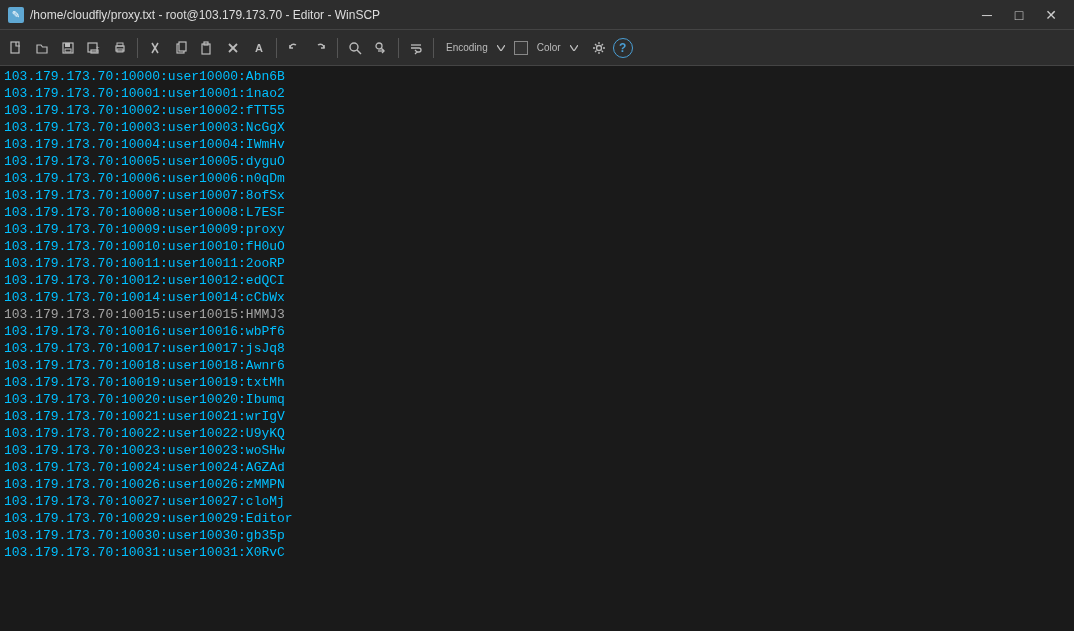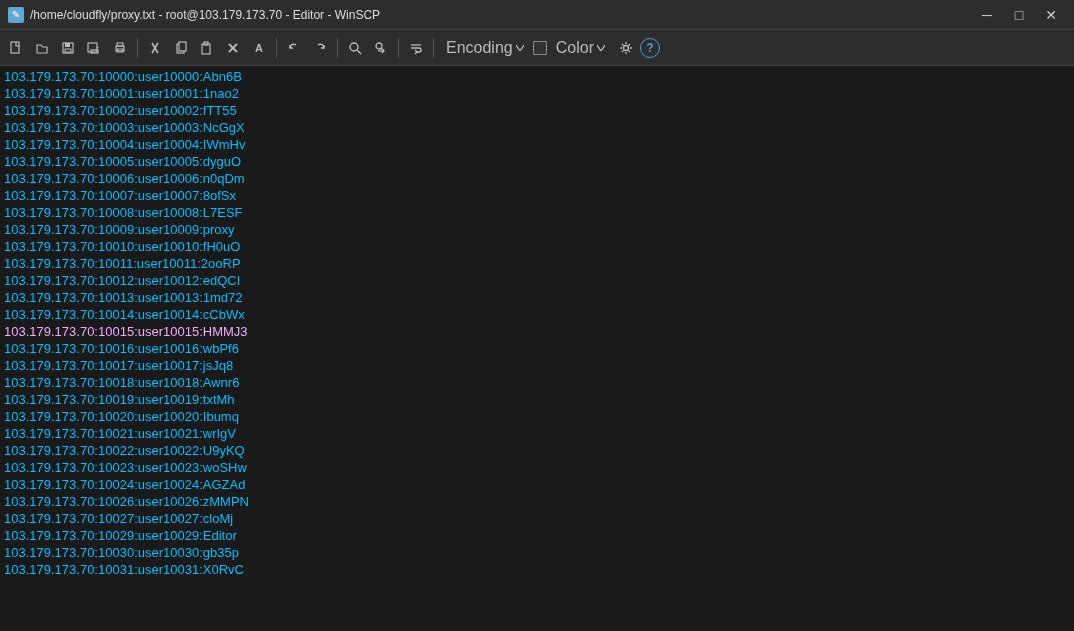--- a/index.html
+++ b/index.html
@@ -89,28 +89,28 @@
     }
     .toolbar-separator {
       width: 1px;
       height: 20px;
       background: #555;
       margin: 0 3px;
     }
     .toolbar-dropdown {
       display: flex;
       align-items: center;
-      gap: 3px;
+      gap: 9px;
       padding: 2px 6px;
       background: transparent;
       border: 1px solid transparent;
       border-radius: 2px;
       color: #bbb;
       cursor: pointer;
-      font-size: 16px;
+      font-size: 10px;
       height: 24px;
     }
     .color-checkbox {
       width: 14px;
       height: 14px;
       border: 1px solid #888;
       background: #333;
       cursor: pointer;
       display: flex;
       align-items: center;
@@ -122,21 +122,21 @@
       flex: 1;
       display: flex;
       overflow: hidden;
       background: #1a1a1a;
     }
     .editor-content {
       flex: 1;
       overflow-y: scroll;
       overflow-x: hidden;
       padding: 2px 4px;
-      font-family: Liberation Sans, sans-serif;
+      font-family: Liberation Mono, monospace;
       font-size: 13px;
       line-height: 17px;
       color: #00bfff;
       background: #1a1a1a;
     }
     .editor-content::-webkit-scrollbar {
       width: 12px;
     }
     .editor-content::-webkit-scrollbar-track {
       background: #2d2d2d;
@@ -144,21 +144,21 @@
     .editor-content::-webkit-scrollbar-thumb {
       background: #555;
       border: 1px solid #444;
     }
     .editor-line {
       white-space: pre;
       display: block;
     }
     
     .editor-line.highlighted {
-      color: #f0abfc;
+      color: #a3a3a3;
     }
   </style>
 </head>
 <body>
 
 <div class="title-bar">
   <div class="title-bar-left">
     <div class="title-icon">✎</div>
     <span class="title-text">/home/cloudfly/proxy.txt - root@103.179.173.70 - Editor - WinSCP</span>
   </div>
@@ -309,21 +309,20 @@
       <span class="editor-line">103.179.173.70:10003:user10003:NcGgX</span>
       <span class="editor-line">103.179.173.70:10004:user10004:IWmHv</span>
       <span class="editor-line">103.179.173.70:10005:user10005:dyguO</span>
       <span class="editor-line">103.179.173.70:10006:user10006:n0qDm</span>
       <span class="editor-line">103.179.173.70:10007:user10007:8ofSx</span>
       <span class="editor-line">103.179.173.70:10008:user10008:L7ESF</span>
       <span class="editor-line">103.179.173.70:10009:user10009:proxy</span>
       <span class="editor-line">103.179.173.70:10010:user10010:fH0uO</span>
       <span class="editor-line">103.179.173.70:10011:user10011:2ooRP</span>
       <span class="editor-line">103.179.173.70:10012:user10012:edQCI</span>
-      <span class="editor-line">103.179.173.70:10013:user10013:1md72</span>
       <span class="editor-line">103.179.173.70:10014:user10014:cCbWx</span>
       <span class="editor-line highlighted">103.179.173.70:10015:user10015:HMMJ3</span>
       <span class="editor-line">103.179.173.70:10016:user10016:wbPf6</span>
       <span class="editor-line">103.179.173.70:10017:user10017:jsJq8</span>
       <span class="editor-line">103.179.173.70:10018:user10018:Awnr6</span>
       <span class="editor-line">103.179.173.70:10019:user10019:txtMh</span>
       <span class="editor-line">103.179.173.70:10020:user10020:Ibumq</span>
       <span class="editor-line">103.179.173.70:10021:user10021:wrIgV</span>
       <span class="editor-line">103.179.173.70:10022:user10022:U9yKQ</span>
       <span class="editor-line">103.179.173.70:10023:user10023:woSHw</span>

